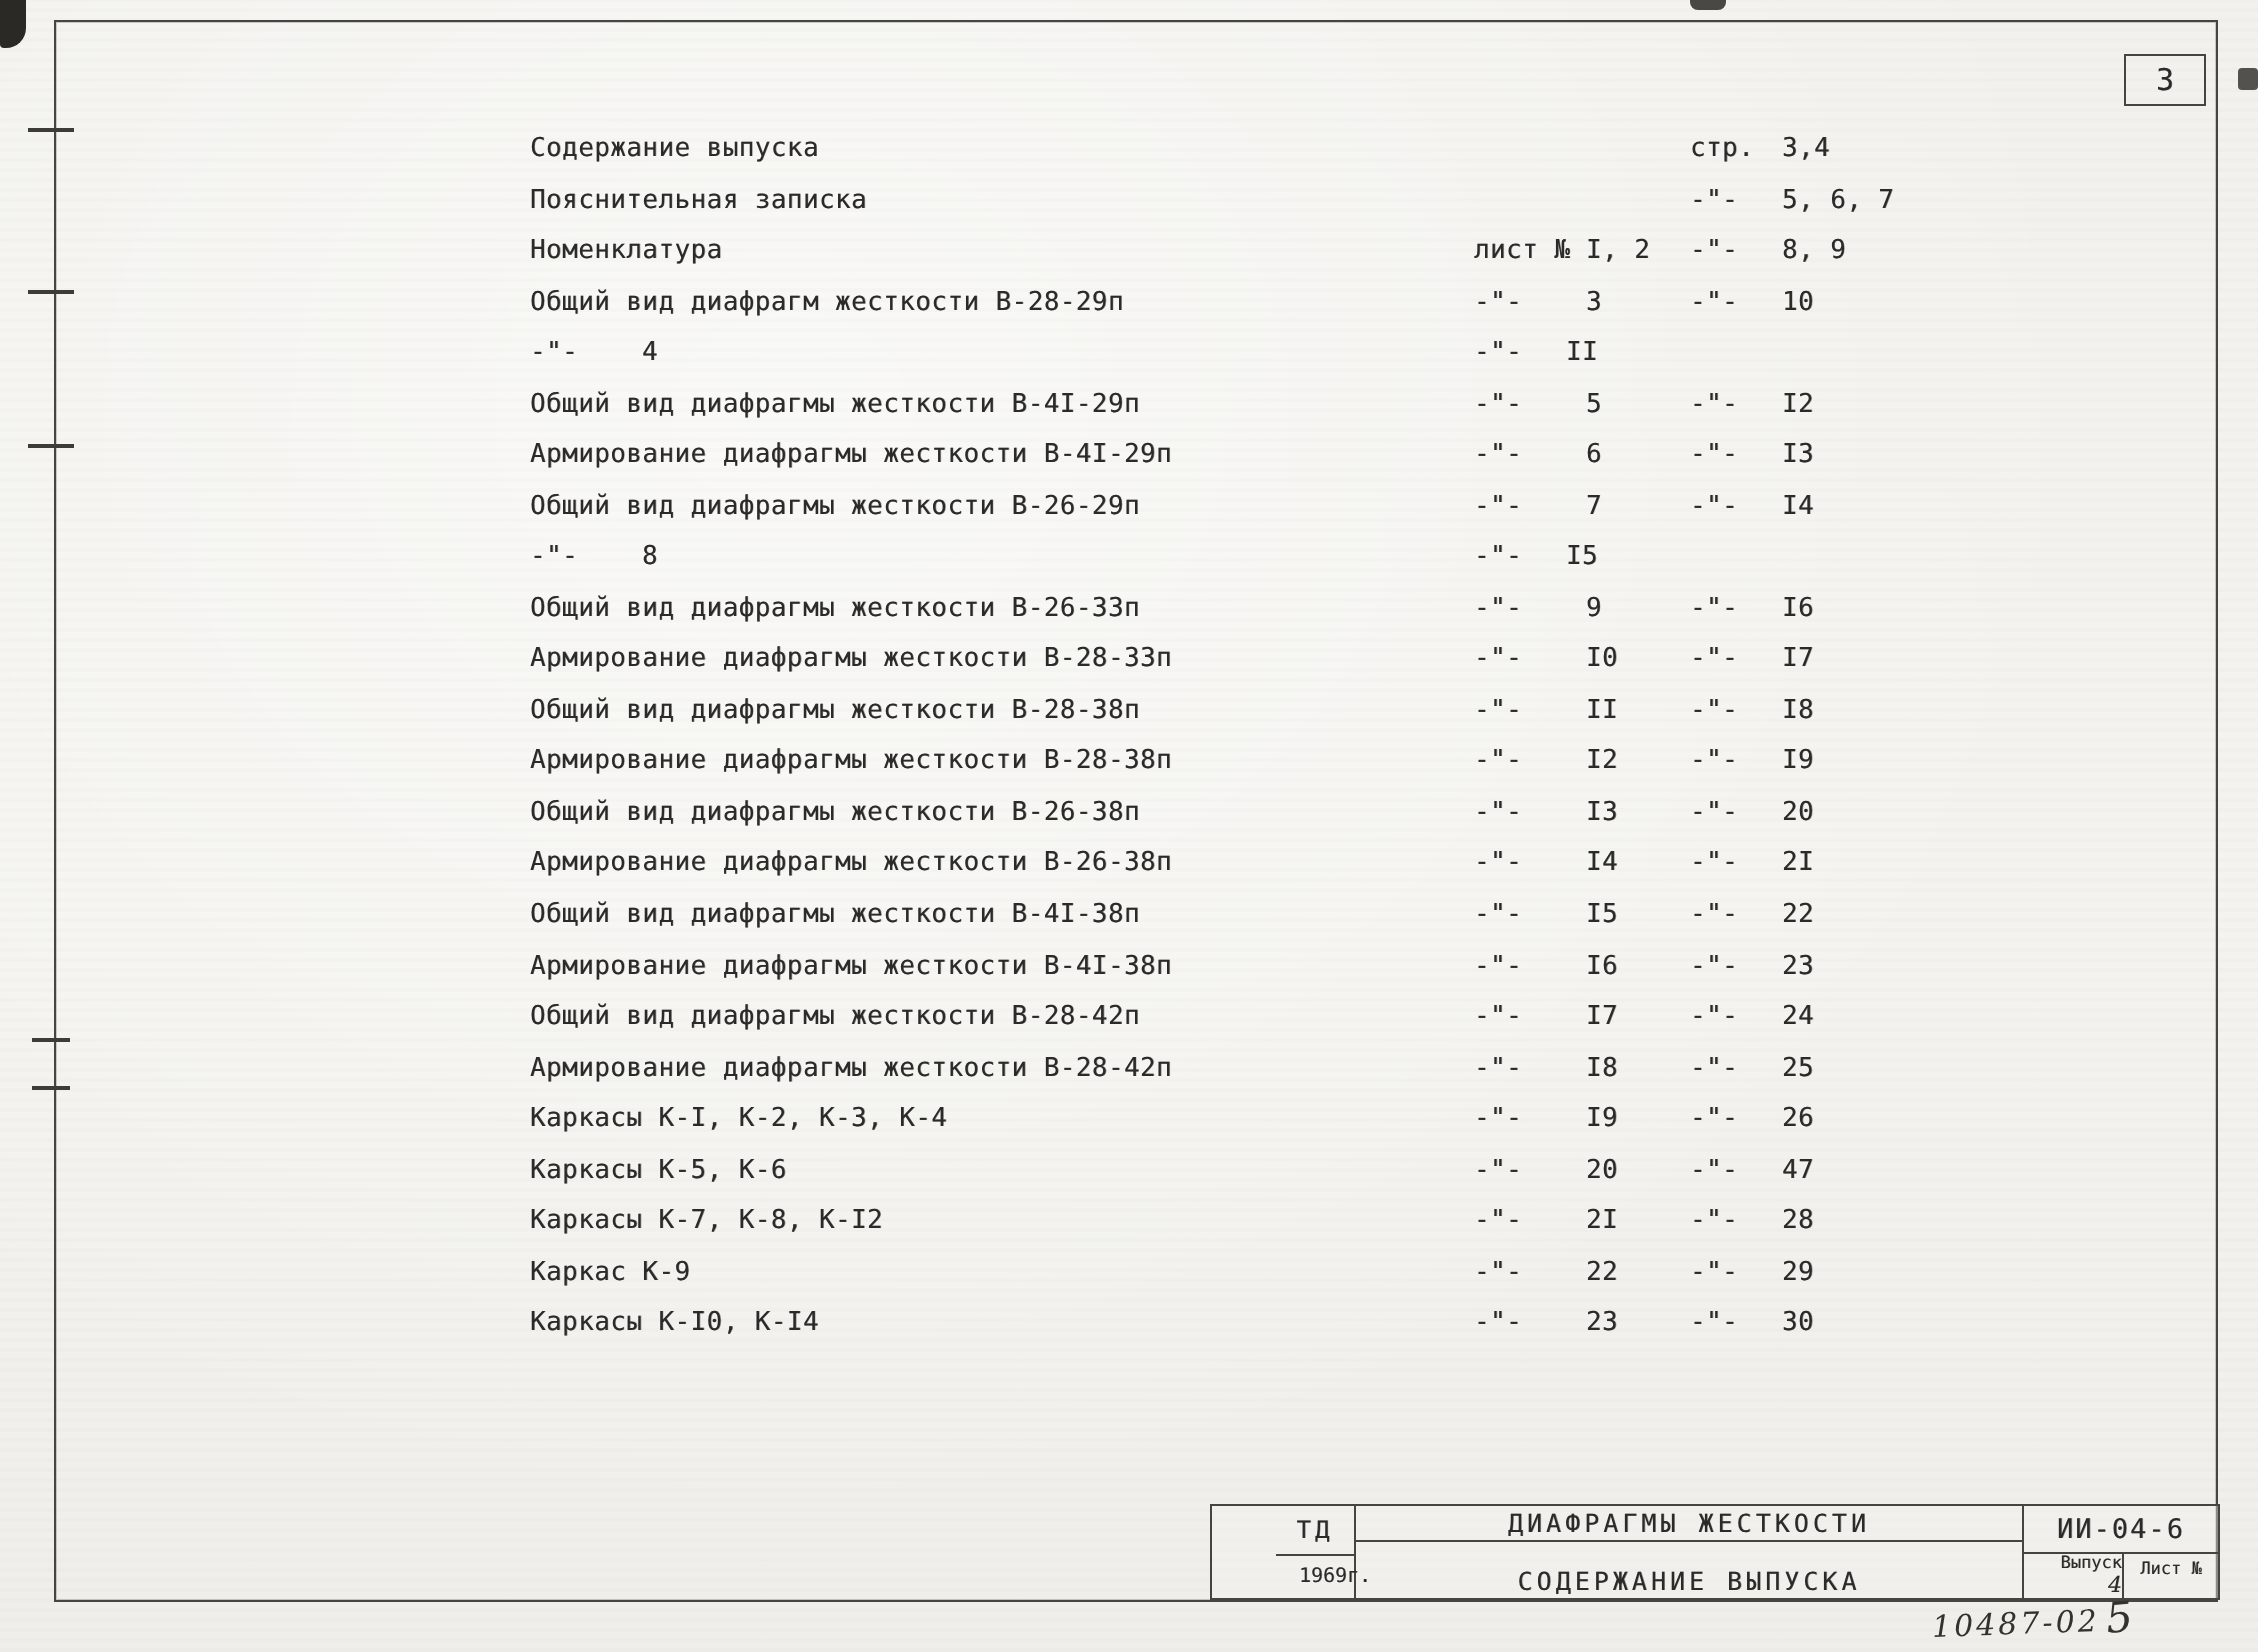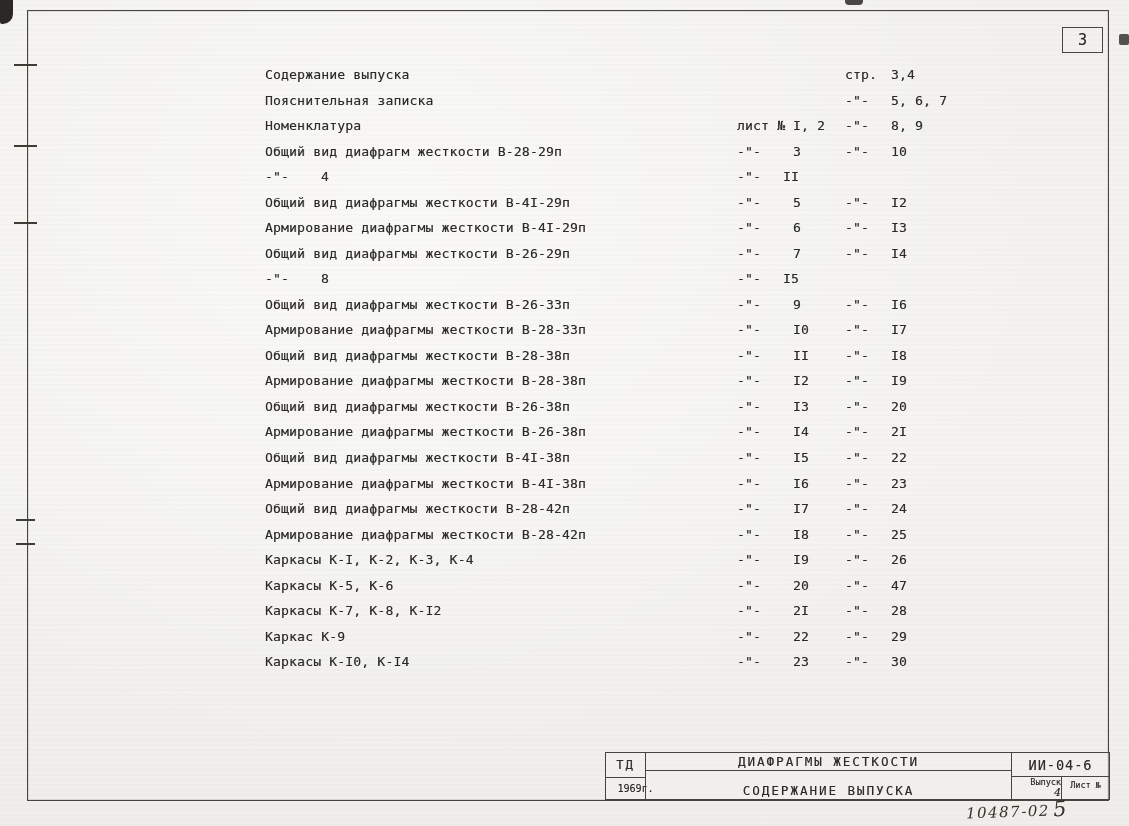--- a/index.html
+++ b/index.html
@@ -55,20 +55,21 @@
     border:1.5px solid #45443e;
     display:flex; align-items:center; justify-content:center;
     font-size:15px; text-shadow:0.3px 0 0 rgba(43,42,40,0.45);
   }
 
   
   .titleblock {
     position:absolute; left:605px; top:752px; width:505px; height:48px;
     border:1.5px solid #45443e; display:flex; background:rgba(244,243,239,0.4);
     text-shadow:0.3px 0 0 rgba(43,42,40,0.45);
+    padding-left:32px;
   }
   .tb-org { width:40px; border-right:1.5px solid #45443e; display:flex; flex-direction:column; }
   .tb-org-top { flex:1.1; display:flex; align-items:center; justify-content:center;
     border-bottom:1px solid #45443e; font-size:12px; letter-spacing:2px; }
   .tb-org-bottom { flex:1; display:flex; align-items:center; justify-content:center; font-size:10px;margin-left:20px; }
   .tb-main { flex:1; display:flex; flex-direction:column; border-right:1.5px solid #45443e;gap:12px; }
   .tb-main-top { flex:1; border-bottom:1.5px solid #45443e;
     display:flex; align-items:center; justify-content:center; font-size:12.5px; letter-spacing:2px; }
   .tb-main-bottom { flex:1; display:flex; align-items:center; justify-content:center;
     font-size:12.5px; letter-spacing:2px; }

